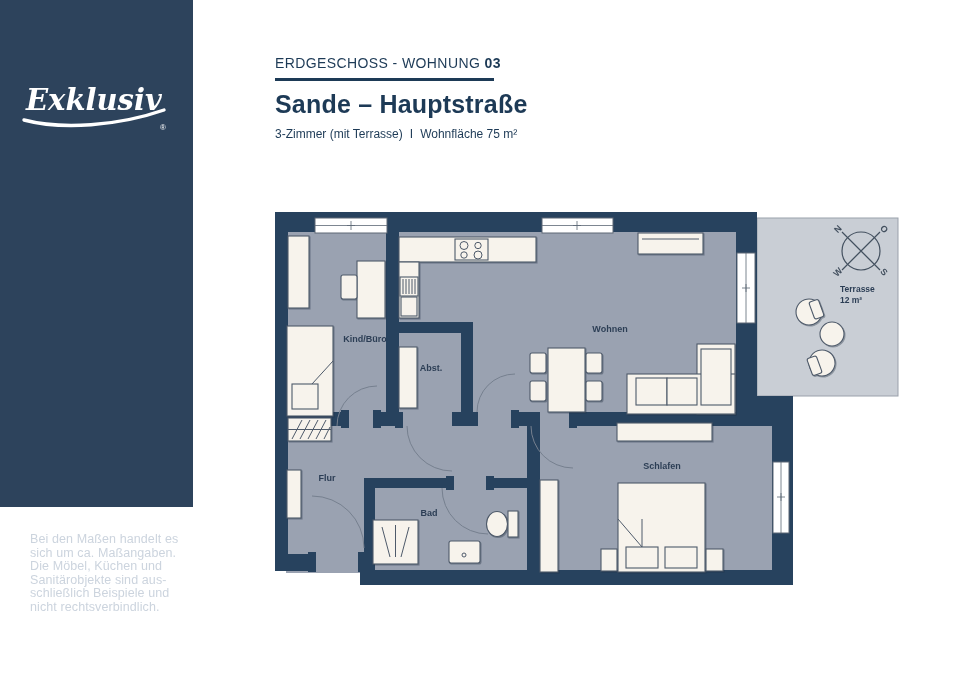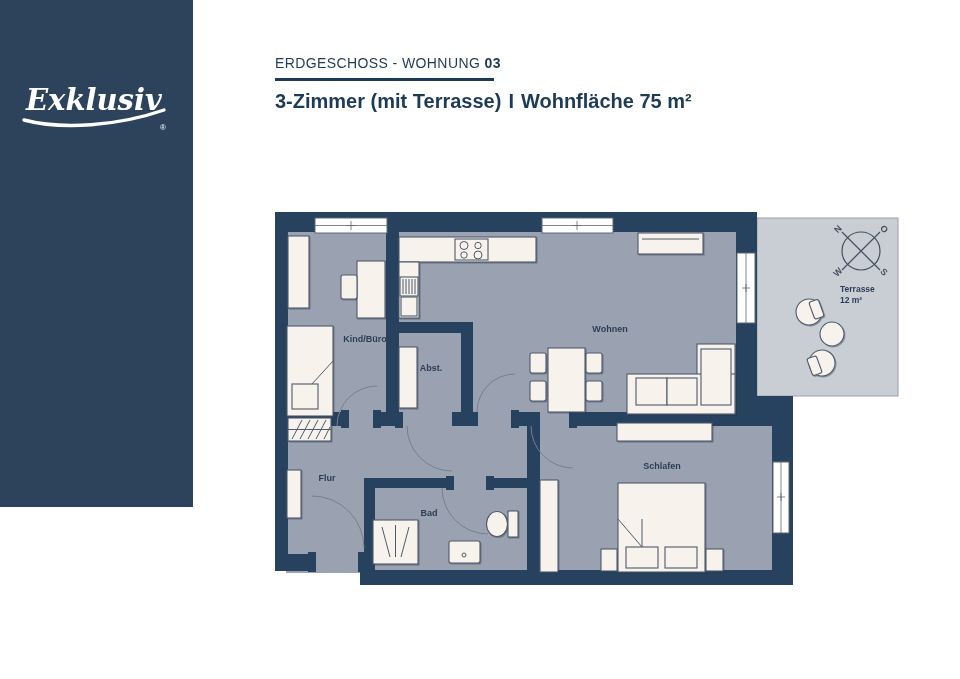--- a/index.html
+++ b/index.html
@@ -18,21 +18,21 @@
     position:absolute;left:30px;top:533px;width:150px;
     color:var(--sidebar_text,#ccd4de);
     font-size:12.5px;line-height:13.6px;letter-spacing:.1px;
   }
   
   .header{position:absolute;left:275px;top:55px;color:var(--heading,#1d3a56);}
   .eyebrow{font-size:14px;font-weight:500;letter-spacing:.4px;}
   .eyebrow b{font-weight:800;}
   .rule{width:219px;height:2.5px;background:var(--heading,#1d3a56);margin:7px 0 9px 0;}
   .title{font-size:25px;font-weight:800;letter-spacing:.2px;margin:0 0 7px 0;}
-  .subtitle{font-size:20px;font-weight:700;margin-top:8px;}
+  .subtitle{font-size:12px;font-weight:400;margin-top:8px;}
   .subtitle .sep{margin:0 7px;}
   
   .plan{position:absolute;left:275px;top:205px;width:630px;height:385px;}
   .terrace{fill:var(--terrace,#c9ced5);stroke:#9aa1ab;stroke-width:1;}
   .floor{fill:var(--floor,#9aa2b1);}
   .wall{fill:var(--wall,#27425e);}
   .furn{fill:var(--furniture,#f7f3ec);stroke:var(--furniture_stroke,#4e5a6a);stroke-width:1.1;}
   .furnline{stroke:var(--furniture_stroke,#4e5a6a);stroke-width:1;fill:none;}
   .shadow{filter:drop-shadow(1px 1.6px .6px rgba(30,42,60,.35));}
   .win{fill:#ffffff;stroke:#5c6775;stroke-width:1;}
@@ -47,28 +47,37 @@
 <body>
 
 <aside class="sidebar">
   <div class="logo-wrap">
     <svg width="155" height="66" viewBox="0 0 155 66">
       <text x="6" y="38" font-family="DejaVu Serif, serif" font-style="italic" font-weight="bold" font-size="29" fill="#ffffff">Exklusiv</text>
       <path d="M4 48 C 42 58, 98 54, 144 38" stroke="#ffffff" stroke-width="3.4" fill="none" stroke-linecap="round"></path>
       <text x="140" y="58" font-size="8" fill="#ffffff">®</text>
     </svg>
   </div>
+  <div class="disclaimer">
+    <div>Bei den Maßen handelt es</div>
+    <div>sich um ca. Maßangaben.</div>
+    <div>Die Möbel, Küchen und</div>
+    <div>Sanitärobjekte sind aus-</div>
+    <div>schließlich Beispiele und</div>
+    <div>nicht rechtsverbindlich.</div>
+  </div>
 </aside>
 
 <div class="header">
   <div class="eyebrow">
     <span>ERDGESCHOSS - WOHNUNG</span>
     <b>03</b>
   </div>
   <div class="rule"></div>
+  <div class="title">Sande – Hauptstraße</div>
   <div class="subtitle">
     <span>3-Zimmer (mit Terrasse)</span><span class="sep">I</span><span>Wohnfläche 75 m²</span>
   </div>
 </div>
 
 <svg class="plan" viewBox="275 205 630 385">
 
   <rect class="terrace" x="757" y="218" width="141" height="178"></rect>
 
   <rect class="floor" x="286" y="226" width="452" height="192"></rect>

